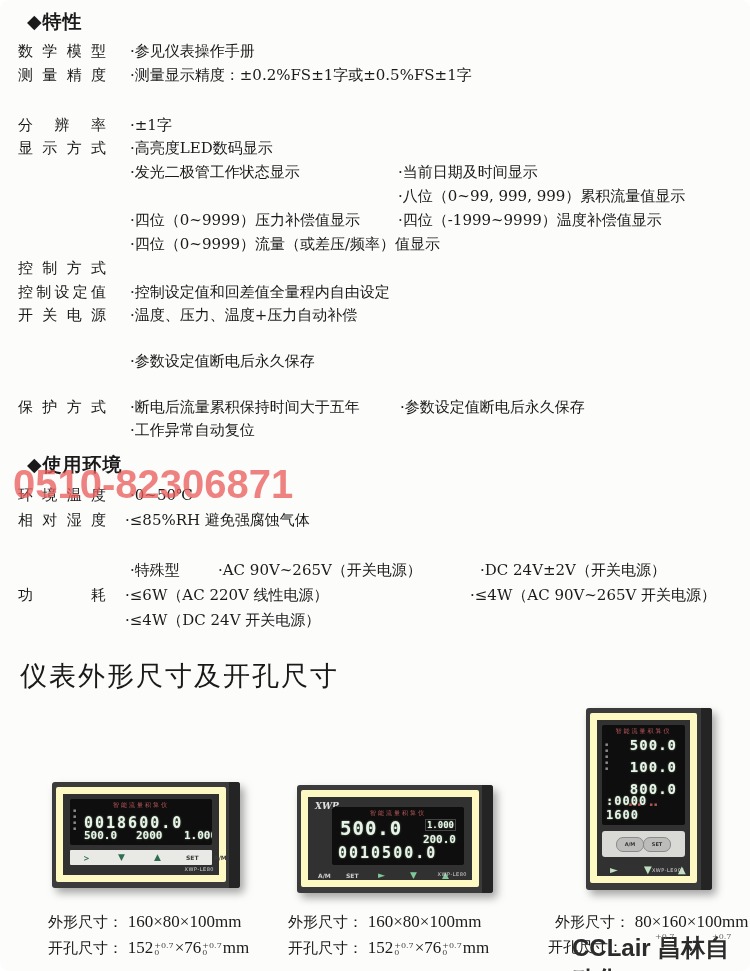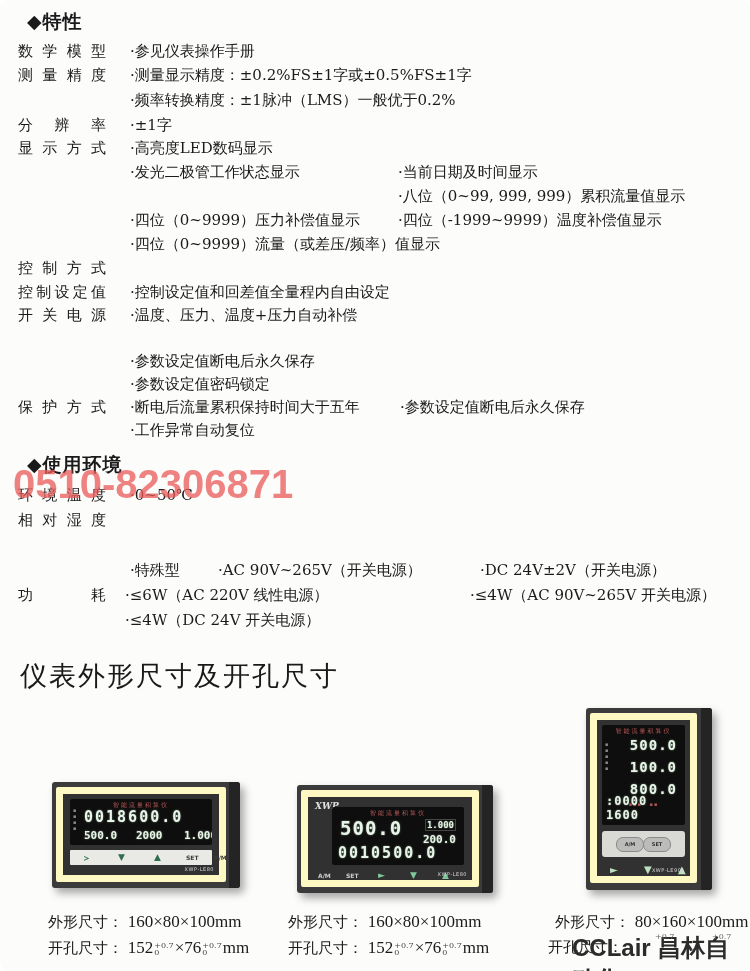--- a/index.html
+++ b/index.html
@@ -69,23 +69,20 @@
   <div class="sec-title" style="top:9px">◆特性</div>
 
   <div class="frow" style="top:42px">
     <span class="flabel">数学模型</span>
     <span class="seg" style="left:130px">·参见仪表操作手册</span>
   </div>
   <div class="frow" style="top:66px">
     <span class="flabel">测量精度</span>
     <span class="seg" style="left:130px">·测量显示精度：±0.2%FS±1字或±0.5%FS±1字</span>
   </div>
-  <div class="frow" style="top:91px">
-    <span class="seg" style="left:130px">·频率转换精度：±1脉冲（LMS）一般优于0.2%</span>
-  </div>
   <div class="frow" style="top:116px">
     <span class="flabel">分辨率</span>
     <span class="seg" style="left:130px">·±1字</span>
   </div>
   <div class="frow" style="top:139px">
     <span class="flabel">显示方式</span>
     <span class="seg" style="left:130px">·高亮度LED数码显示</span>
   </div>
   <div class="frow" style="top:163px">
     <span class="seg" style="left:130px">·发光二极管工作状态显示</span>
@@ -107,42 +104,40 @@
   <div class="frow" style="top:283px">
     <span class="flabel">控制设定值</span>
     <span class="seg" style="left:130px">·控制设定值和回差值全量程内自由设定</span>
   </div>
   <div class="frow" style="top:306px">
     <span class="flabel">开关电源</span>
     <span class="seg" style="left:130px">·温度、压力、温度+压力自动补偿</span>
   </div>
   <div class="frow" style="top:352px">
     <span class="seg" style="left:130px">·参数设定值断电后永久保存</span>
-  </div>
-  <div class="frow" style="top:375px">
-    <span class="seg" style="left:130px">·参数设定值密码锁定</span>
   </div>
   <div class="frow" style="top:398px">
     <span class="flabel">保护方式</span>
     <span class="seg" style="left:130px">·断电后流量累积保持时间大于五年</span>
     <span class="seg" style="left:400px">·参数设定值断电后永久保存</span>
   </div>
   <div class="frow" style="top:421px">
     <span class="seg" style="left:130px">·工作异常自动复位</span>
   </div>
 
   <div class="sec-title" style="top:452px">◆使用环境</div>
   <div class="wm-red">0510-82306871</div>
 
   <div class="frow" style="top:486px">
     <span class="flabel">环境温度</span>
     <span class="seg" style="left:130px">·0~50℃</span>
   </div>
   <div class="frow" style="top:511px">
     <span class="flabel">相对湿度</span>
+    <span class="seg" style="left:125px">·≤85%RH  避免强腐蚀气体</span>
   </div>
   <div class="frow" style="top:561px">
     <span class="seg" style="left:130px">·特殊型</span>
     <span class="seg" style="left:218px">·AC 90V~265V（开关电源）</span>
     <span class="seg" style="left:480px">·DC 24V±2V（开关电源）</span>
   </div>
   <div class="frow" style="top:586px">
     <span class="flabel">功耗</span>
     <span class="seg" style="left:125px">·≤6W（AC 220V 线性电源）</span>
     <span class="seg" style="left:470px">·≤4W（AC 90V~265V 开关电源）</span>
@@ -152,21 +147,21 @@
   </div>
 
   <div class="big-heading">仪表外形尺寸及开孔尺寸</div>
 
   <div class="meter" style="left:52px;top:782px;width:188px;height:106px">
     <div class="m-depth"></div>
     <div class="m-face" style="left:4px;top:5px;right:14px;bottom:6px">
       <div class="m-disp" style="left:7px;right:7px;top:5px;height:46px">
         <div class="m-header">智能流量积算仪</div>
         <div class="ind-col">▪<br>▪<br>▪<br>▪</div>
-        <div class="digits" style="position:absolute;left:14px;top:9px;font-size:15px;letter-spacing:2px">0018600.0</div>
+        <div class="digits" style="position:absolute;left:14px;top:15px;font-size:15px;letter-spacing:2px">0018600.0</div>
         <div class="digits" style="position:absolute;left:14px;top:30px;font-size:11px">500.0</div>
         <div class="digits" style="position:absolute;left:66px;top:30px;font-size:11px">2000</div>
         <div class="digits" style="position:absolute;left:114px;top:30px;font-size:11px">1.000</div>
       </div>
       <div class="m-strip" style="left:7px;right:7px;top:56px;height:15px">
         <span class="strip-item btn-green" style="left:12px;top:2px;font-size:9px">＞</span>
         <span class="strip-item btn-green" style="left:48px;top:2px;font-size:9px">▼</span>
         <span class="strip-item btn-green" style="left:84px;top:2px;font-size:9px">▲</span>
         <span class="strip-item btn-dark" style="left:116px">SET</span>
         <span class="strip-item btn-dark" style="left:144px">A/M</span>

